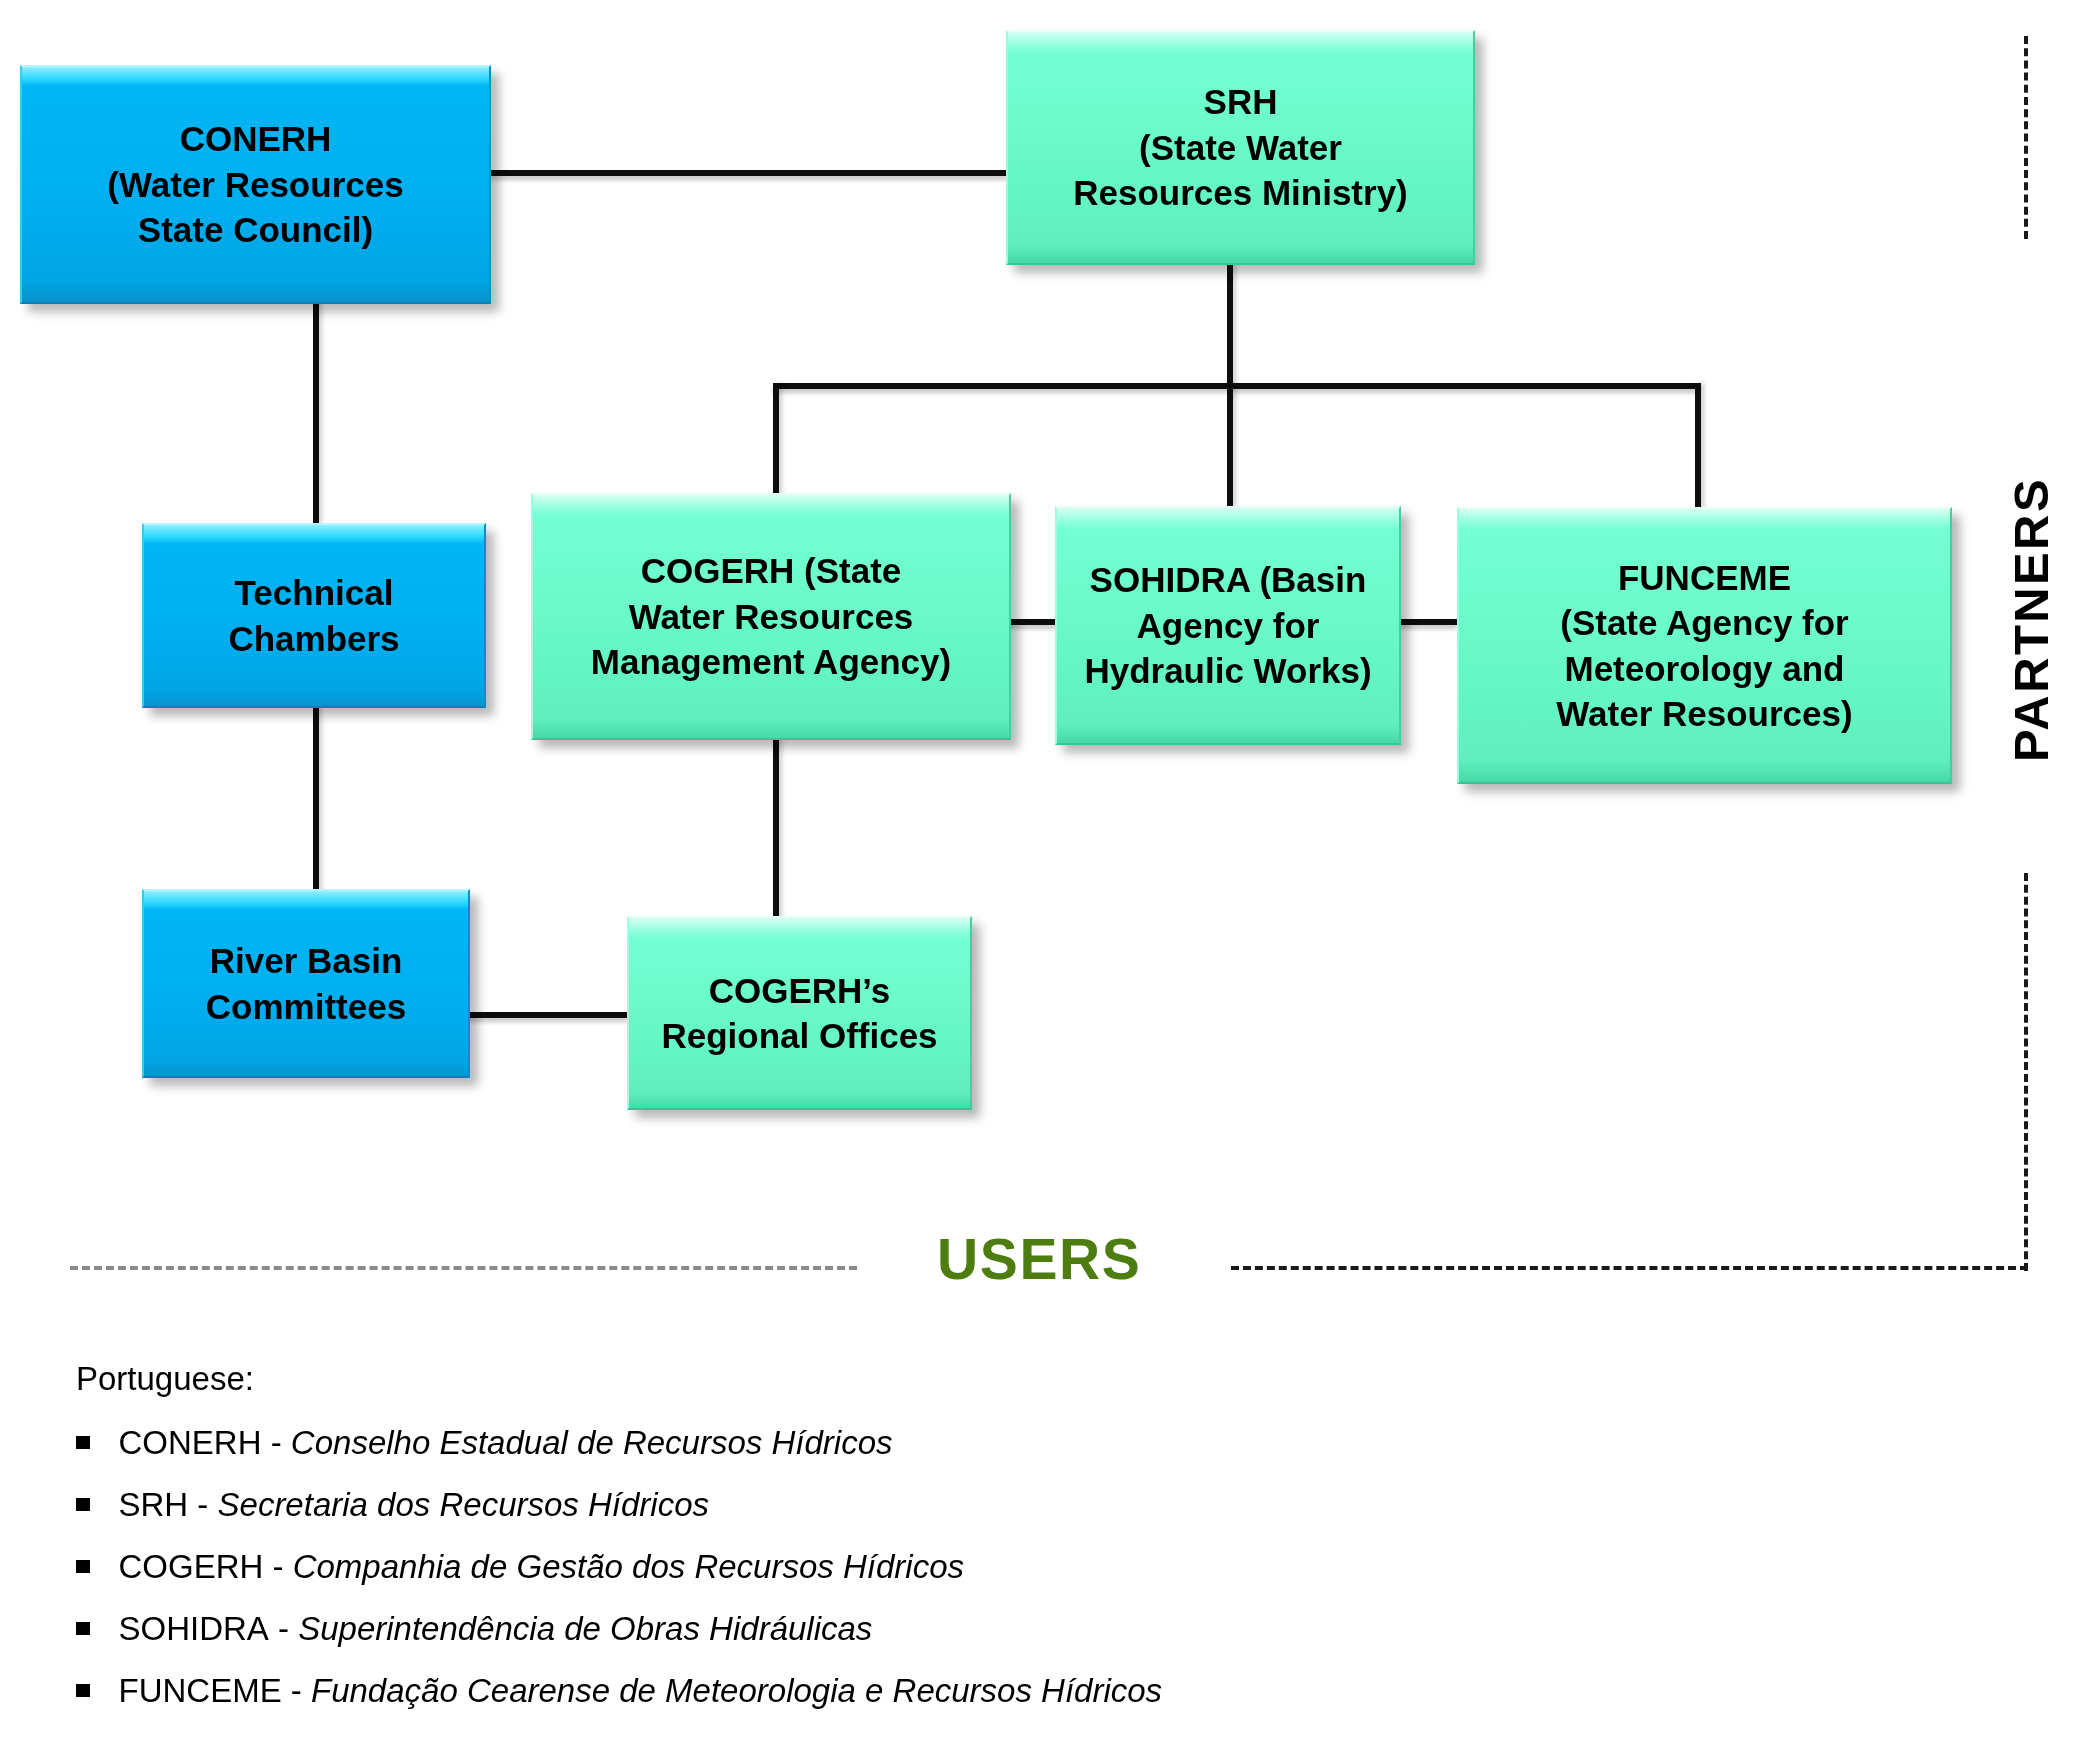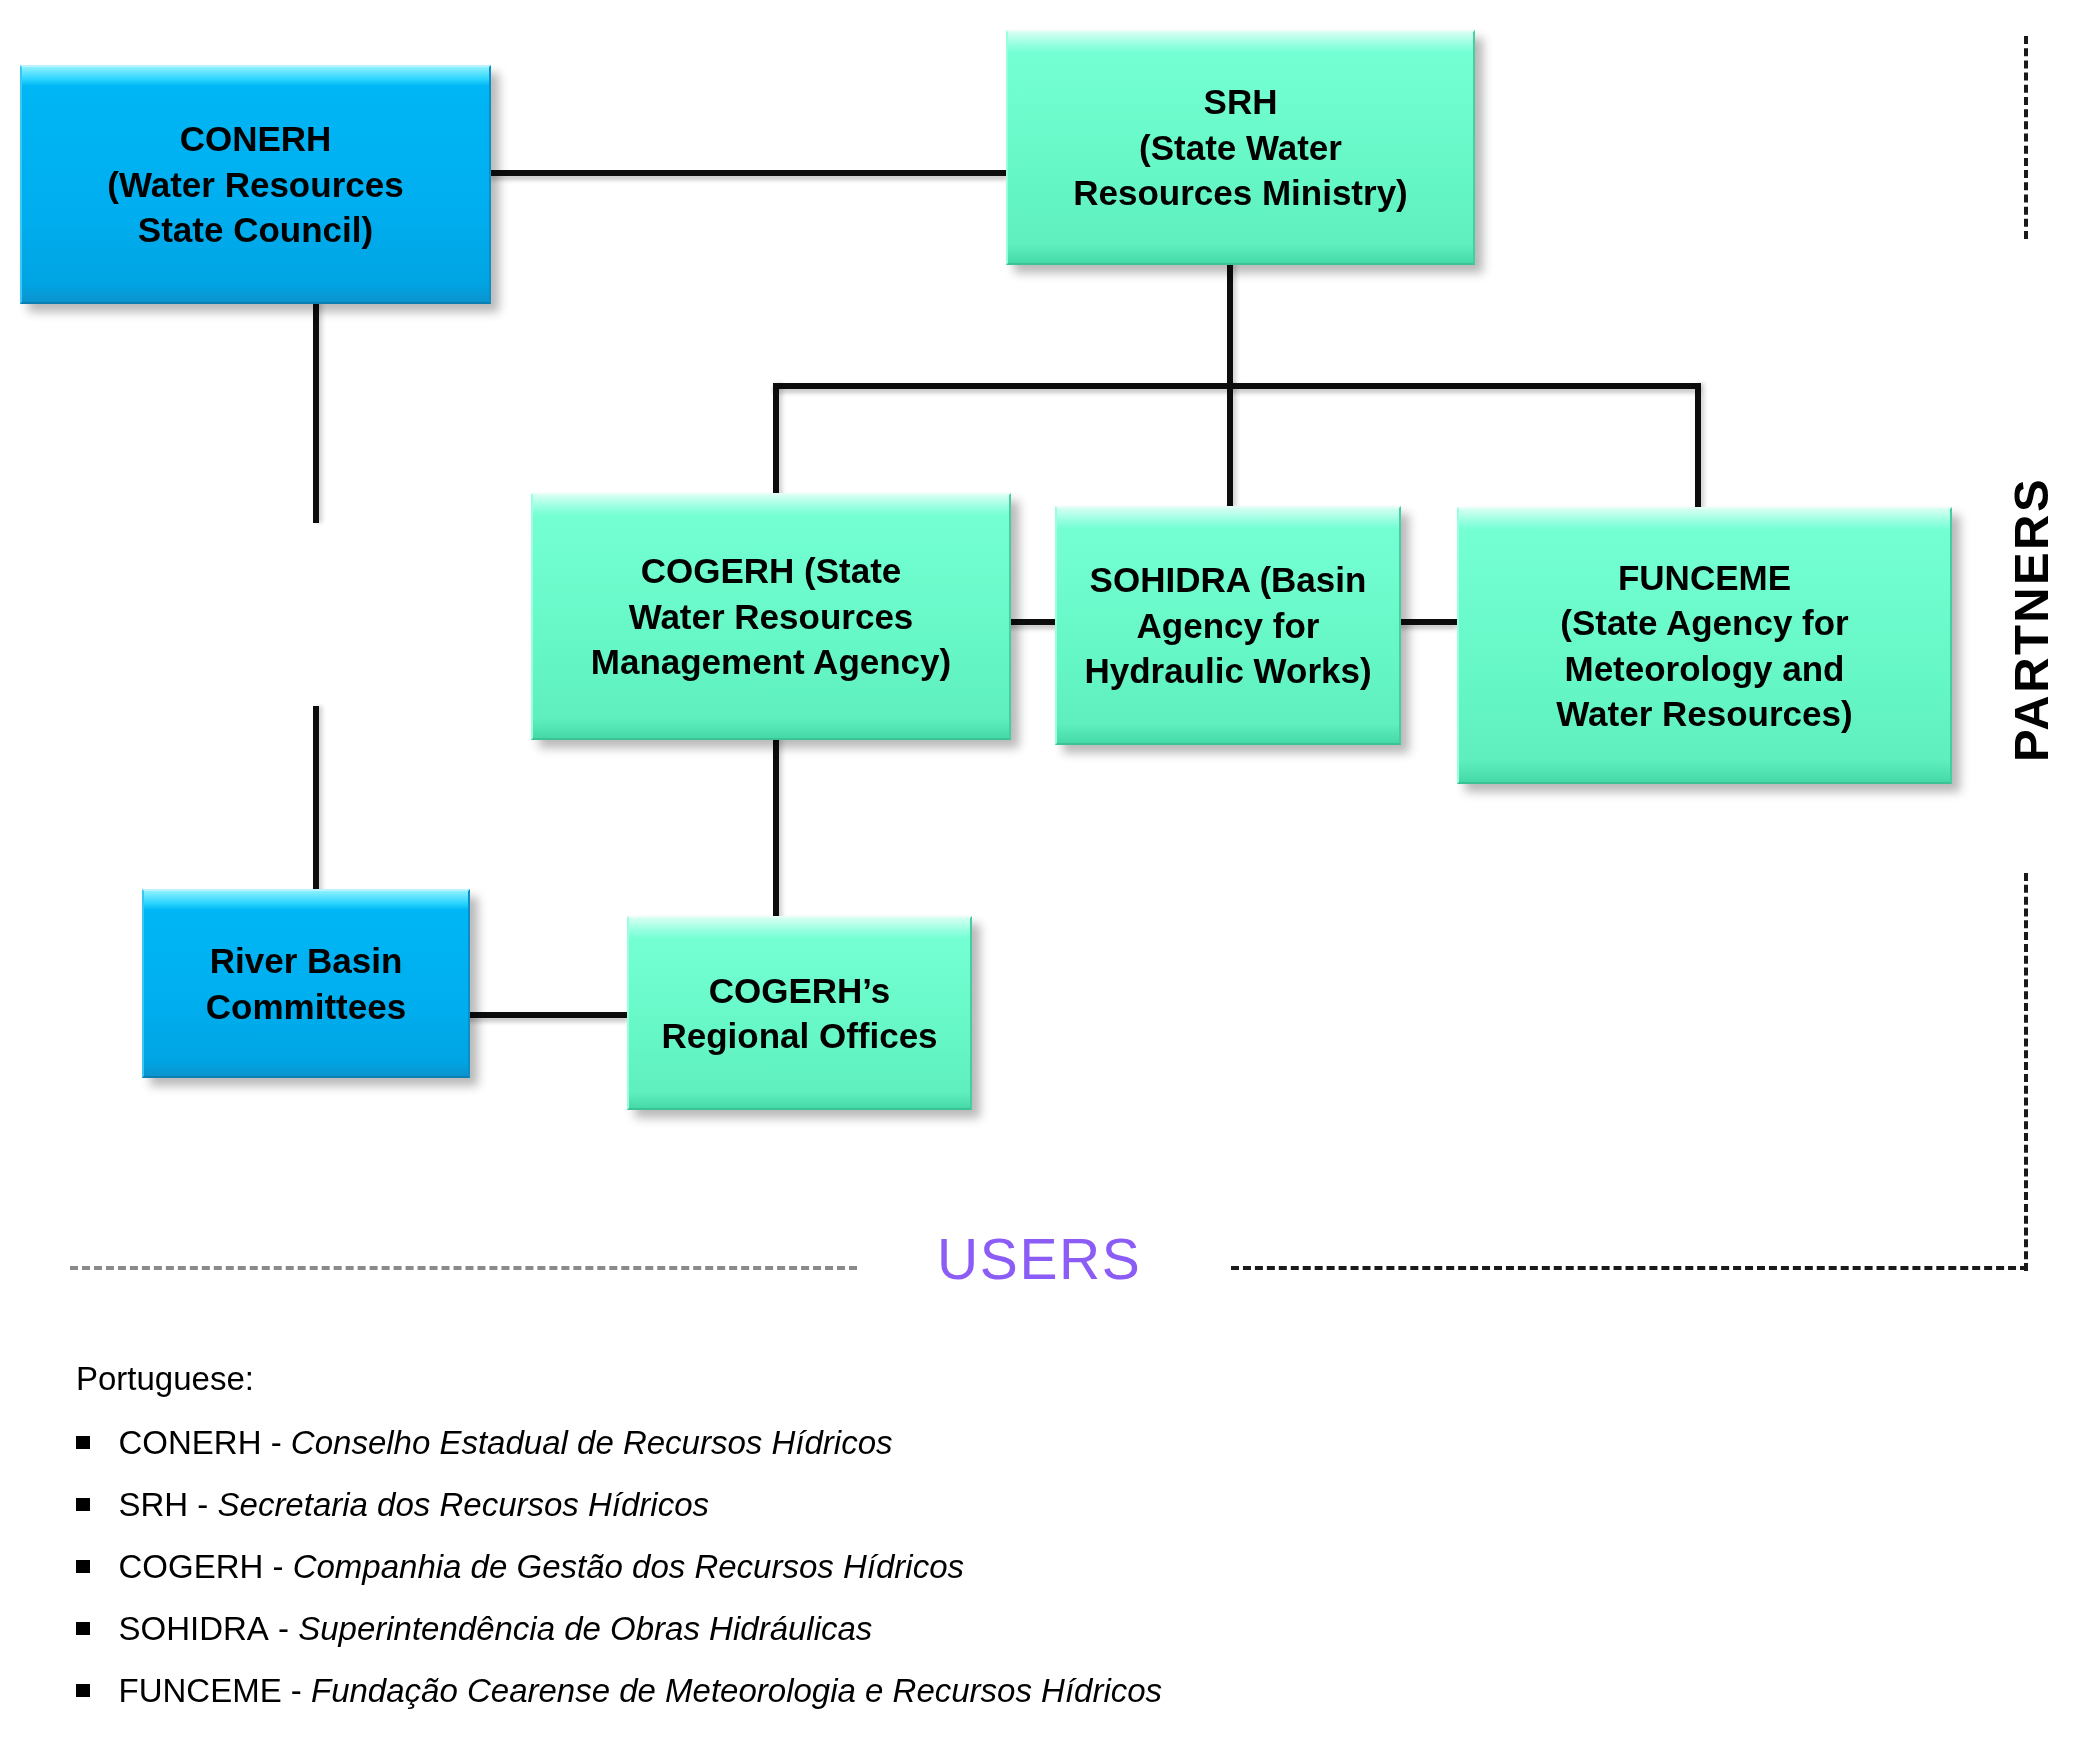--- a/index.html
+++ b/index.html
@@ -89,22 +89,22 @@
     font-weight: bold;
     letter-spacing: 2.4px;
     color: #000;
     writing-mode: vertical-rl;
     transform: rotate(180deg);
     white-space: nowrap;
     z-index: 4;
   }
   .hlabel {
     position: absolute;
-    font-weight: normal;
-    color: #8b5cf6;
+    font-weight: bold;
+    color: #4d7c0f;
     white-space: nowrap;
     z-index: 4;
   }
 
   
   #legend {
     position: absolute;
     left: 76px;
     top: 1360px;
     width: 1670px;
@@ -175,20 +175,24 @@
     <span class="ln">(Water Resources</span>
     <span class="ln">State Council)</span>
   </div>
 
   <div class="node green" style="left:1006px; top:30px; width:469px; height:235px; font-size:35px;">
     <span class="ln">SRH</span>
     <span class="ln">(State Water</span>
     <span class="ln">Resources Ministry)</span>
   </div>
 
+  <div class="node blue" style="left:142px; top:523px; width:344px; height:185px; font-size:35px;">
+    <span class="ln">Technical</span>
+    <span class="ln">Chambers</span>
+  </div>
 
   <div class="node green" style="left:521px; top:493px; width:480px; height:247px; font-size:35px;margin-left:10px;">
     <span class="ln">COGERH (State</span>
     <span class="ln">Water Resources</span>
     <span class="ln">Management Agency)</span>
   </div>
 
   <div class="node green" style="left:1055px; top:506px; width:346px; height:239px; font-size:35px;">
     <span class="ln">SOHIDRA (Basin</span>
     <span class="ln">Agency for</span>

